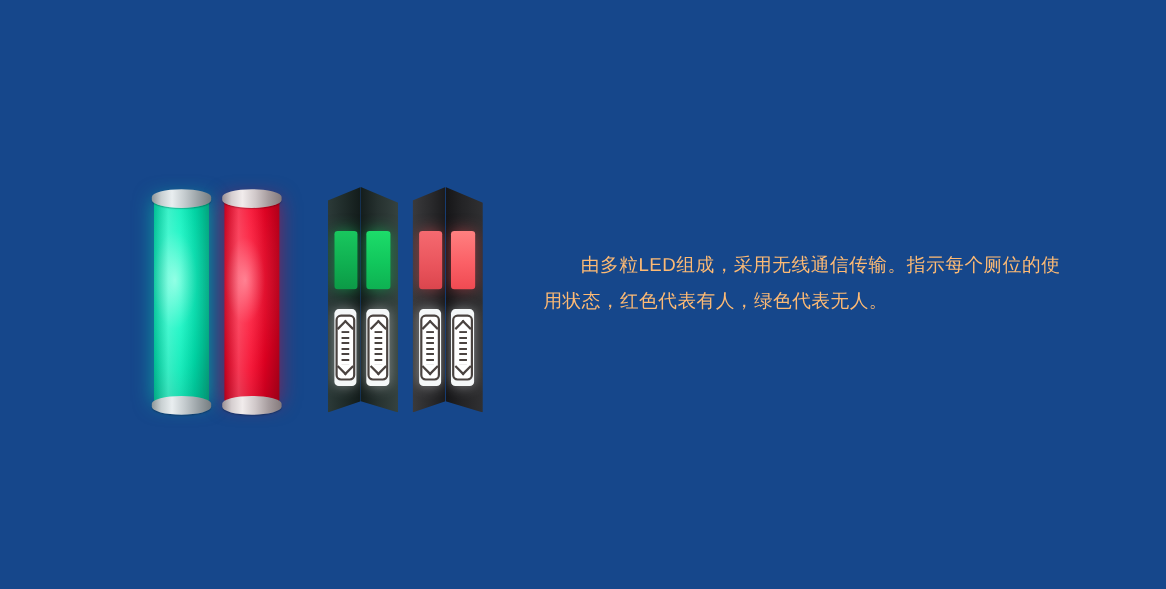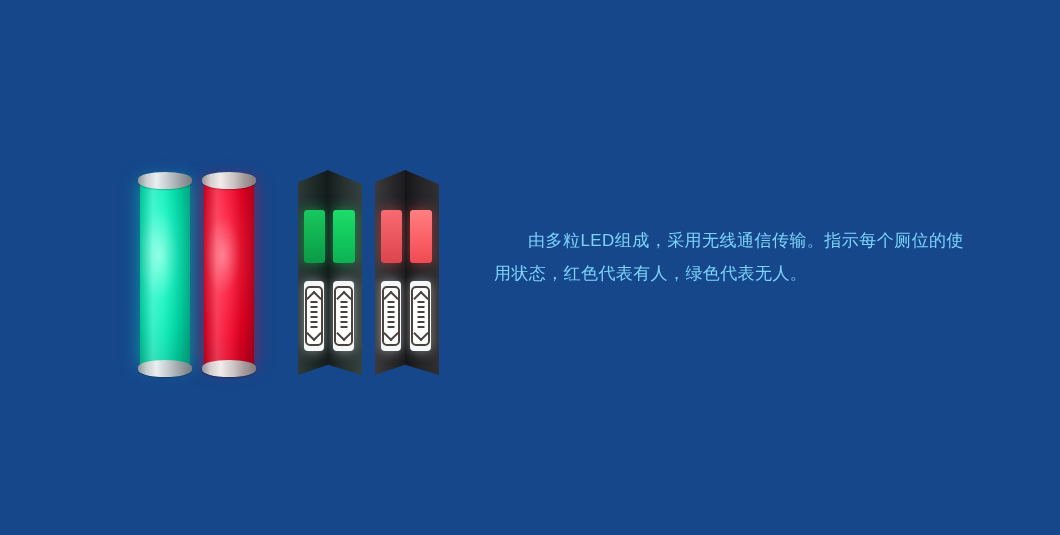--- a/index.html
+++ b/index.html
@@ -195,21 +195,21 @@
 
   #column-green { left: 178px; }
   #column-red   { left: 255px; }
 
   
   .description {
     position: absolute;
     left: 494px;
     top: 207px;
     width: 470px;
-    color: #7dd3fc;
+    color: #fdba74;
     font-size: 17px;
     line-height: 33px;
     text-align: justify;
     text-indent: 2em;
     letter-spacing: .4px;
   }
 </style>
 </head>
 <body>
 

